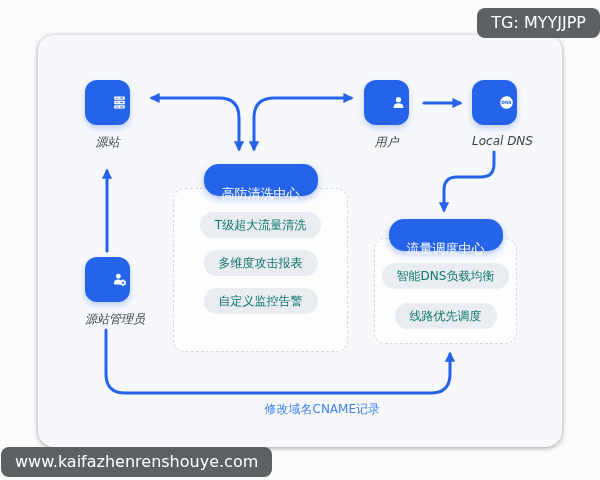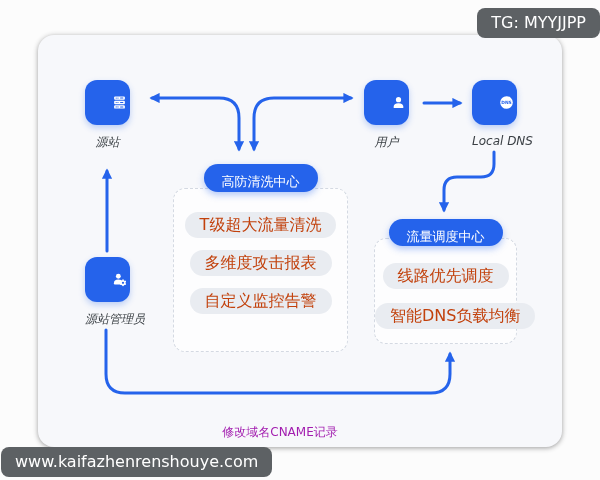--- a/index.html
+++ b/index.html
@@ -41,39 +41,39 @@
   .group {
     position:absolute; background:rgba(255,255,255,.75);
     border:1px dashed #d4d9e2; border-radius:12px;
   }
   .group-scrub { left:173px; top:188px; width:175px; height:164px; }
   .group-sched { left:374px; top:238px; width:143px; height:106px; }
   .group-title {
     position:absolute; left:50%; transform:translateX(-50%);
     background:#2563eb; color:#fff; border-radius:15px;
     font-size:13px; font-weight:500; line-height:28px; height:28px;
-    padding:4px 18px; white-space:nowrap;
+    padding:16px 18px; white-space:nowrap;
     box-shadow:0 3px 7px rgba(37,99,235,.35);
   }
   .group-scrub .group-title { top:-25px; }
   .group-sched .group-title { top:-20px; height:27px; line-height:27px; }
   .group-items { position:absolute; left:0; right:0; top:0; text-align:center; }
   .group-scrub .group-items { padding-top:23px; }
   .group-sched .group-items { padding-top:24px; }
   .item-pill {
     display:block; width:fit-content; margin:0 auto 12px auto;
-    background:#e9ecf1; color:#c2410c; border-radius:13px;
-    font-size:16px; line-height:26px; height:26px; padding:0 15px;
+    background:#e9ecf1; color:#0f766e; border-radius:13px;
+    font-size:12px; line-height:26px; height:26px; padding:0 15px;
     white-space:nowrap;
   }
   .group-sched .item-pill { margin-bottom:14px; }
 
   .cname-note {
     position:absolute; left:180px; top:401px; width:200px;
-    text-align:center; font-size:12px; color:#a21caf; white-space:nowrap;margin-top:23px;
+    text-align:right; font-size:12px; color:#3b82f6; white-space:nowrap;
   }
   svg.wires { position:absolute; left:0; top:0; pointer-events:none; }
 </style>
 </head>
 <body>
 
 <div class="card"></div>
 
 <svg class="wires" width="600" height="480" viewBox="0 0 600 480">
   <defs>
@@ -159,21 +159,21 @@
   <div class="group-items">
     <span class="item-pill">T级超大流量清洗</span>
     <span class="item-pill">多维度攻击报表</span>
     <span class="item-pill">自定义监控告警</span>
   </div>
 </div>
 
 <div class="group group-sched">
   <div class="group-title">流量调度中心</div>
   <div class="group-items">
+    <span class="item-pill">智能DNS负载均衡</span>
     <span class="item-pill">线路优先调度</span>
-    <span class="item-pill">智能DNS负载均衡</span>
   </div>
 </div>
 
 <div class="cname-note">修改域名CNAME记录</div>
 
 <div class="badge tg">TG: MYYJJPP</div>
 <div class="badge watermark">www.kaifazhenrenshouye.com</div>
 
 </body></html>

